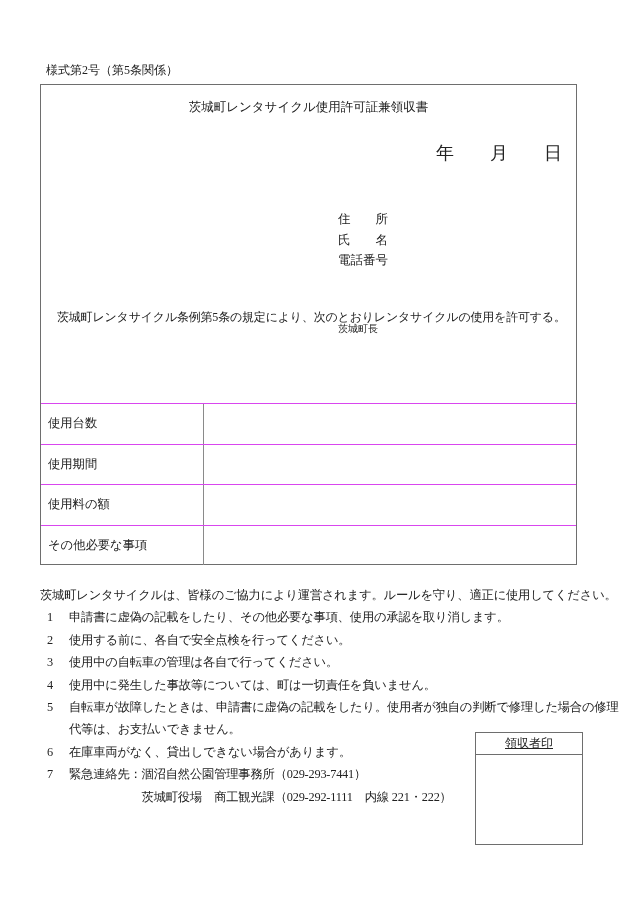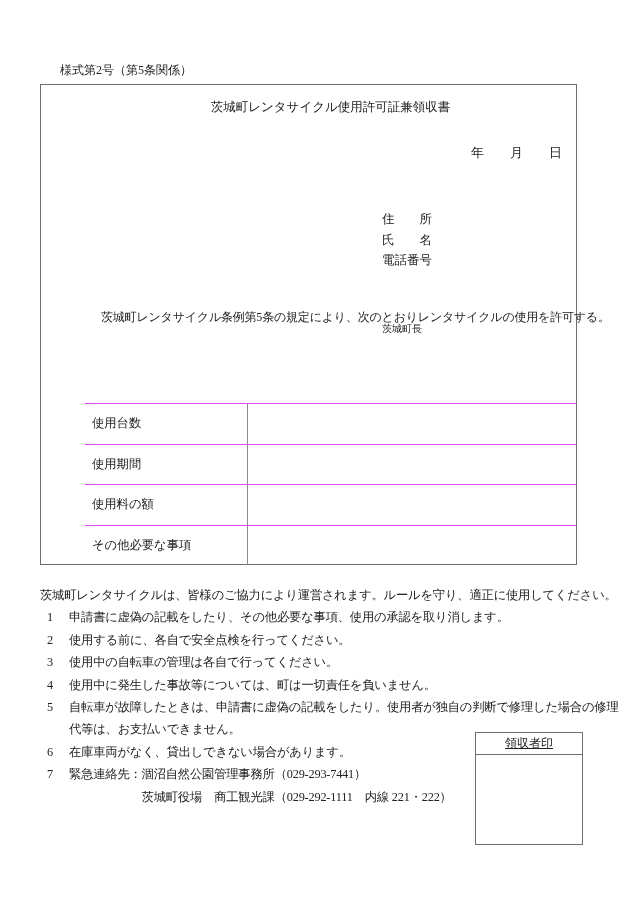--- a/index.html
+++ b/index.html
@@ -7,36 +7,36 @@
     width:630px;height:903px;position:relative;overflow:hidden;
     font-family:"Liberation Serif","DejaVu Serif",serif;
     color:#222222;
     -webkit-font-smoothing:antialiased;
   }
   .page{position:absolute;inset:0;background:#ffffff;}
 
   
   .form-label{
     position:absolute;left:46px;top:62px;
-    font-size:12px;line-height:16px;white-space:nowrap;margin-left:14px;
+    font-size:12px;line-height:16px;white-space:nowrap;
   }
 
   
   .sheet{
     position:absolute;left:40px;top:84px;width:537px;height:481px;
-    border:1px solid #6e6e6e;box-sizing:border-box;background:#ffffff;padding-left:44px;
+    border:1px solid #6e6e6e;box-sizing:border-box;background:#ffffff;
   }
   .top-section{position:relative;width:100%;height:318px;}
   .doc-title{
     position:absolute;left:0;top:14px;width:100%;
     text-align:center;font-size:12.5px;line-height:16px;white-space:nowrap;
   }
   .date-line{
     position:absolute;right:14px;top:60px;
-    font-size:13px;line-height:16px;white-space:nowrap;margin-left:44px;
+    font-size:18px;line-height:16px;white-space:nowrap;margin-left:44px;
   }
   .applicant{
     position:absolute;left:297px;top:124px;
     font-size:12.5px;line-height:20.6px;white-space:nowrap;
   }
   .permission-sentence{
     position:absolute;left:16px;top:224px;
     font-size:12px;line-height:16px;letter-spacing:-0.2px;white-space:nowrap;
   }
   .issuer{

